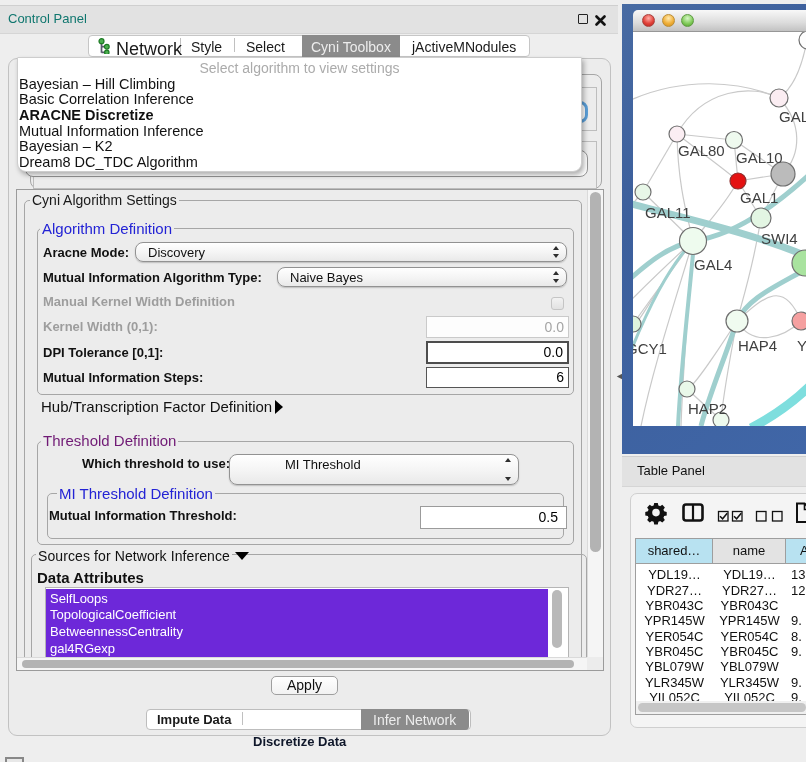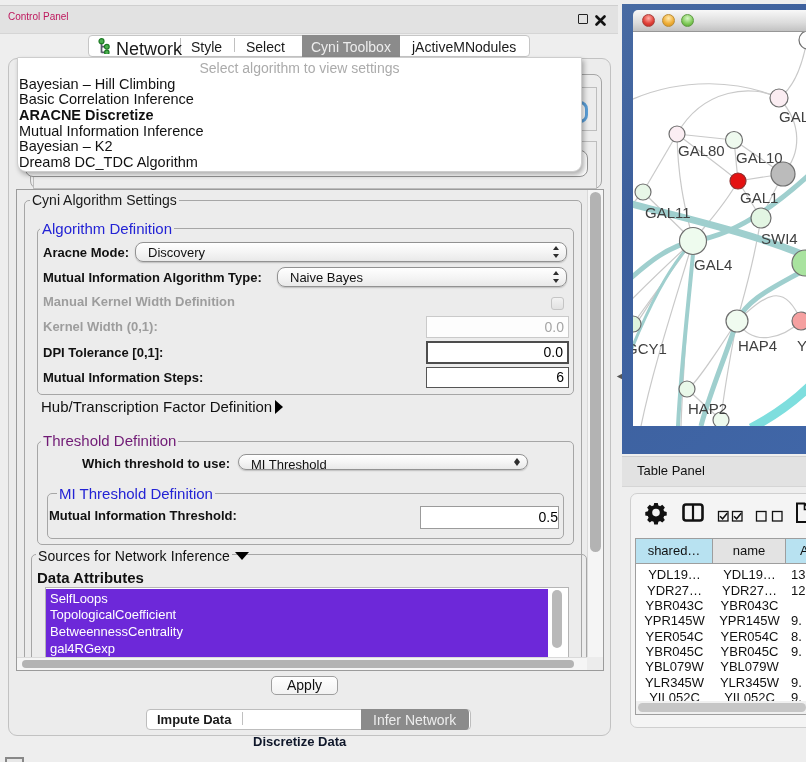--- a/index.html
+++ b/index.html
@@ -10,21 +10,21 @@
   .combo .ct{font-size:13px;color:#111;line-height:21px;padding-left:12px;display:inline-block;}
   .combo .spin::before{content:"";position:absolute;right:7px;top:3px;width:0;height:0;border-left:3px solid transparent;border-right:3px solid transparent;border-bottom:4.5px solid #2e2e2e;}
   .combo .spin::after{content:"";position:absolute;right:7px;bottom:3px;width:0;height:0;border-left:3px solid transparent;border-right:3px solid transparent;border-top:4.5px solid #2e2e2e;}
   .gb{position:absolute;border:1px solid #a6a6a6;border-radius:5px;}
   .gt{position:absolute;background:#ececec;padding:0 2px;white-space:nowrap;}
 </style>
 </head>
 <body>
 
 <div class="abs" style="left:0;top:5px;width:618px;height:27px;background:#e2e2e2;border-top:1px solid #cfcfcf;border-bottom:1px solid #d5d5d5;"></div>
-<div class="abs" style="left:8px;top:11px;font-size:10px;color:#be185d;">Control Panel</div>
+<div class="abs" style="left:8px;top:11px;font-size:13px;color:#0f766e;">Control Panel</div>
 <div class="abs" style="left:578px;top:14px;width:8px;height:8px;border:1.5px solid #222;border-radius:1px;"></div>
 <div class="abs" style="left:595px;top:12px;width:11px;height:11px;">
   <svg width="11" height="11" viewBox="0 0 11 11">
       <path d="M1.5,1.5 L9.5,9.5 M9.5,1.5 L1.5,9.5" stroke="#111" stroke-width="2.6" stroke-linecap="round"></path>
     </svg>
 </div>
 
 <div class="abs" style="left:88px;top:35px;width:440px;height:20px;background:#fff;border:1px solid #c6c6c6;border-radius:4px;"></div>
 <div class="abs" style="left:180px;top:38px;width:1px;height:14px;background:#c0c0c0;"></div>
 <div class="abs" style="left:234px;top:38px;width:1px;height:14px;background:#c0c0c0;"></div>
@@ -78,27 +78,27 @@
     <div class="abs b" style="left:26px;top:180px;font-size:13px;color:#111;">Mutual Information Steps:</div>
     <div class="abs" style="left:409px;top:177px;width:137px;height:19px;border:1px solid #555;background:#fff;font-size:14px;color:#000;text-align:right;line-height:19px;padding-right:4px;">6</div>
 
     <div class="abs" style="left:24px;top:208px;font-size:15px;color:#111;">Hub/Transcription Factor Definition</div>
     <div class="abs" style="left:258px;top:210px;width:0;height:0;border-left:8px solid #000;border-top:7px solid transparent;border-bottom:7px solid transparent;"></div>
 
     <div class="gb" style="left:20px;top:251px;width:535px;height:102px;"></div>
     <div class="gt" style="left:24px;top:242px;font-size:15px;color:#701a75;">Threshold Definition</div>
 
     <div class="abs b" style="left:65px;top:266px;font-size:13px;color:#111;">Which threshold to use:</div>
-    <div class="combo" style="left:221px;top:264px;width:290px;height:16px;"><span class="ct" style="line-height:20px;">MI Threshold</span><span class="spin"></span></div>
+    <div class="combo" style="left:212px;top:264px;width:290px;height:31px;padding-left:43px;"><span class="ct" style="line-height:20px;">MI Threshold</span><span class="spin"></span></div>
 
     <div class="gb" style="left:30px;top:303px;width:515px;height:44px;"></div>
     <div class="gt" style="left:40px;top:295px;font-size:15px;color:#2323d5;">MI Threshold Definition</div>
 
     <div class="abs b" style="left:32px;top:318px;font-size:13px;color:#111;">Mutual Information Threshold:</div>
-    <div class="abs" style="left:403px;top:316px;width:137px;height:21px;border:1px solid #9b9b9b;background:#fff;font-size:14px;color:#000;text-align:right;line-height:21px;padding-right:0;">0.5</div>
+    <div class="abs" style="left:403px;top:316px;width:137px;height:21px;border:1px solid #9b9b9b;background:#fff;font-size:14px;color:#000;text-align:right;line-height:21px;padding-right:8px;">0.5</div>
 
     <div class="gb" style="left:14px;top:364px;width:554px;height:330px;border-radius:5px;"></div>
     <div class="gt" style="left:19px;top:358px;font-size:14px;letter-spacing:0.1px;color:#111;">Sources for Network Inference</div>
     <div class="abs" style="left:218px;top:362px;width:0;height:0;border-top:8.5px solid #000;border-left:7px solid transparent;border-right:7px solid transparent;"></div>
 
     <div class="abs b" style="left:20px;top:379px;font-size:15px;color:#111;">Data Attributes</div>
 
     <div class="abs" style="left:28px;top:397px;width:522px;height:70px;background:#fff;border:1px solid #b5b5b5;overflow:hidden;">
       <div style="position:absolute;left:0;top:1px;width:498px;height:67px;background:#6d28d9;color:#fff;font-size:13px;line-height:16.8px;padding-left:4px;padding-top:1.5px;">SelfLoops<br>TopologicalCoefficient<br>BetweennessCentrality<br>gal4RGexp</div>
       <div style="position:absolute;left:506px;top:2px;width:10px;height:58px;background:#b9b9b9;border-radius:5px;"></div>

